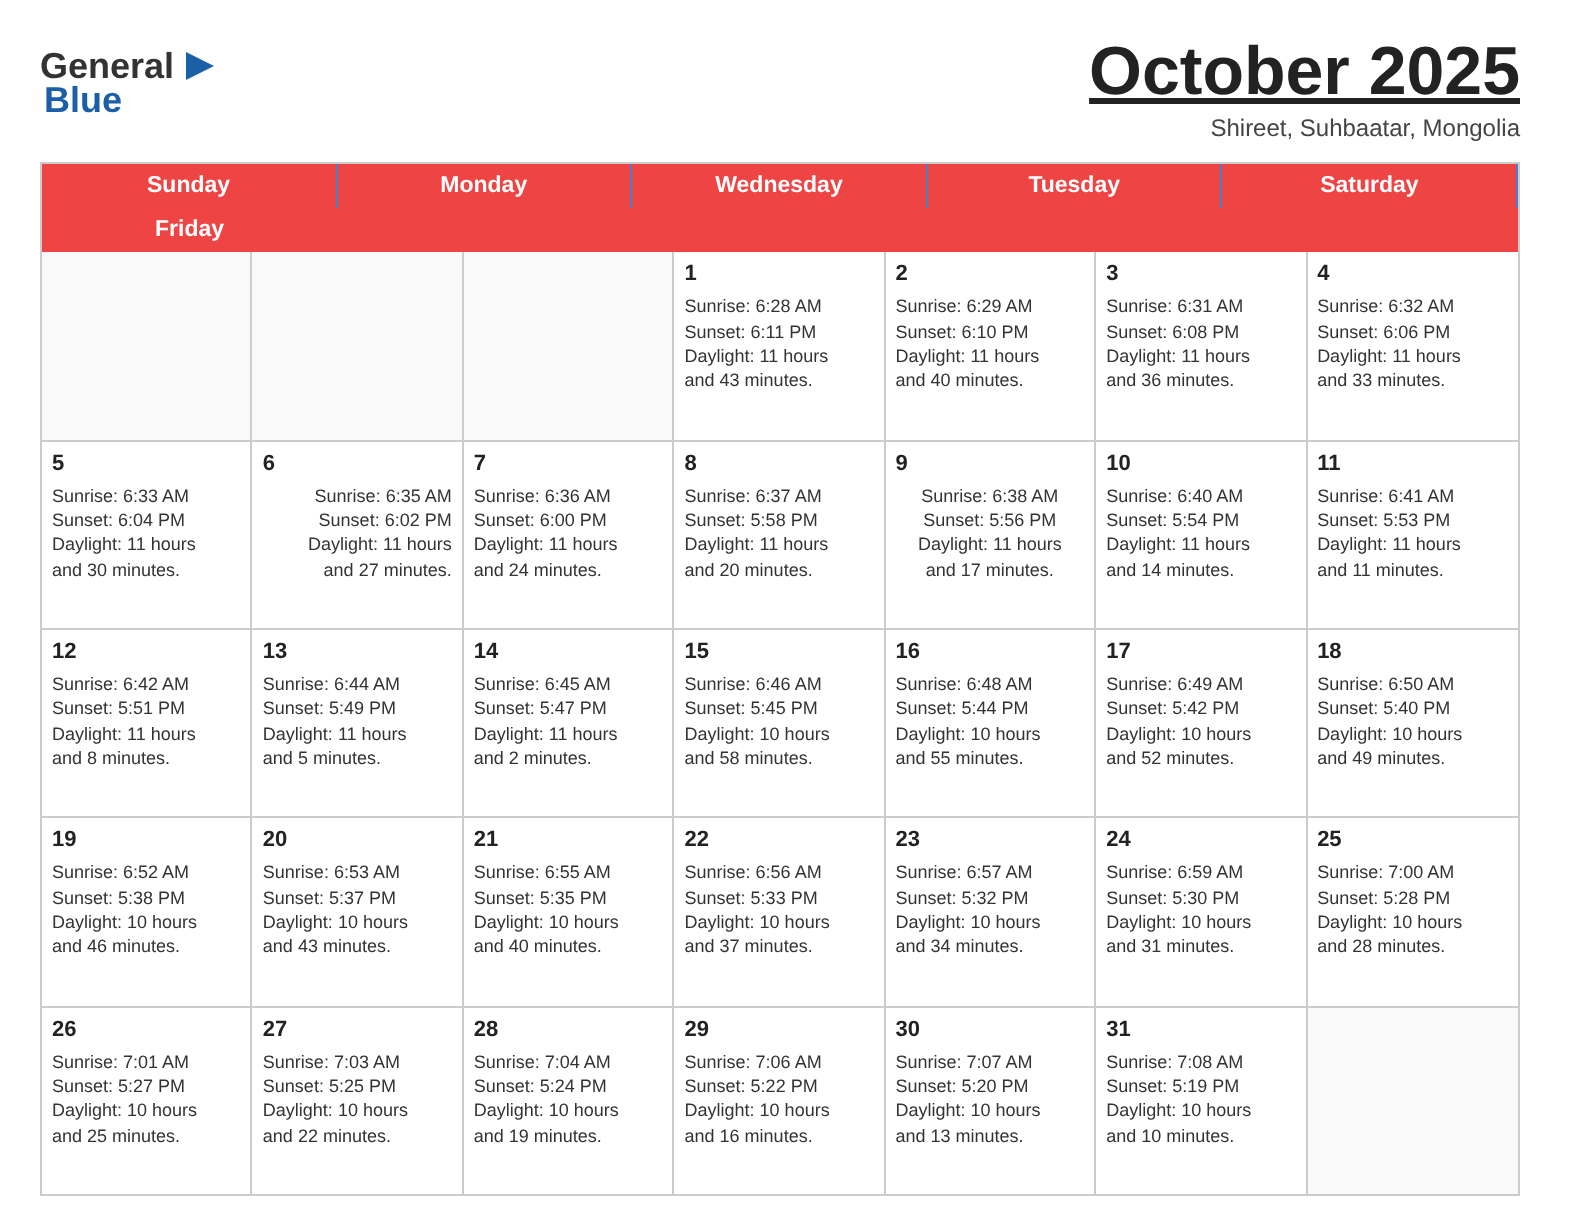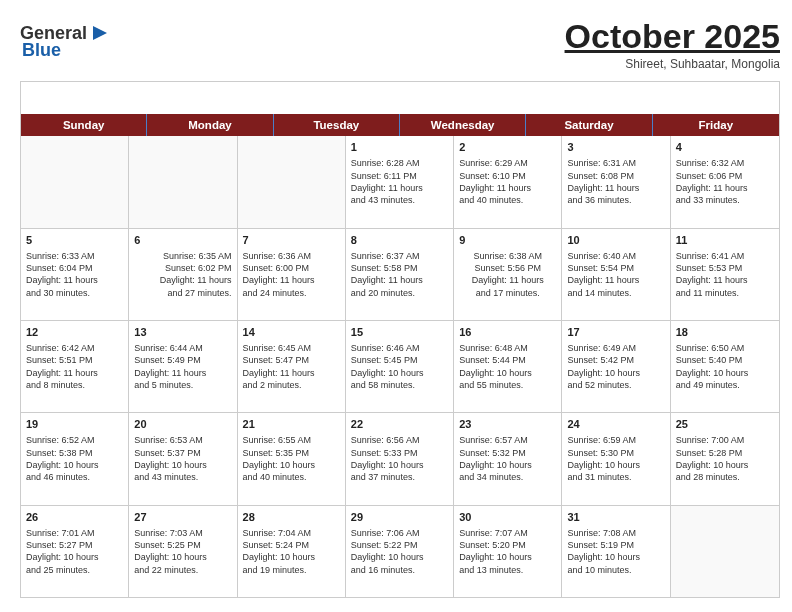--- a/index.html
+++ b/index.html
@@ -6,21 +6,21 @@
     body {
       width: 792px;
       height: 612px;
       font-family: Arial, sans-serif;
       background: #fff;
       overflow: hidden;
     }
     .page {
       width: 792px;
       height: 612px;
-      padding: 18px 12px 14px 20px;
+      padding: 18px 32px 14px 20px;
       display: flex;
       flex-direction: column;
     }
     .header {
       display: flex;
       justify-content: space-between;
       align-items: flex-start;
       margin-bottom: 10px;
     }
     .logo {
@@ -51,23 +51,22 @@
       margin-top: 2px;
     }
     .calendar {
       flex: 1;
       display: flex;
       flex-direction: column;
       border: 1px solid #ccc;
     }
     .cal-header {
       display: grid;
-      grid-template-columns: repeat(6, 1fr);
-      background: #7f1d1d;
-      margin-top: 32px;
+      grid-template-columns: repeat(5, 1fr);
+      background: #ef4444;
     }
     .cal-header-cell {
       color: #fff;
       font-size: 11.5px;
       font-weight: bold;
       text-align: center;
       padding: 5px 2px;
       border-right: 1px solid #4a7fc8;
     }
     .cal-header-cell:last-child { border-right: none; }
@@ -127,22 +126,22 @@
     <div class="title-block">
       <div class="month-title">October 2025</div>
       <div class="location">Shireet, Suhbaatar, Mongolia</div>
     </div>
   </div>
 
   <div class="calendar">
     <div class="cal-header">
     <div class="cal-header-cell">Sunday</div>
         <div class="cal-header-cell">Monday</div>
+        <div class="cal-header-cell">Wednesday</div>
         <div class="cal-header-cell">Tuesday</div>
-        <div class="cal-header-cell">Wednesday</div>
         <div class="cal-header-cell">Saturday</div>
         <div class="cal-header-cell">Friday</div>
       </div>
     <div class="cal-body">
     <div class="cal-row">
           <div class="cal-cell empty"></div>
           <div class="cal-cell empty"></div>
           <div class="cal-cell empty"></div>
           <div class="cal-cell">
             <span class="day-num">1</span>

